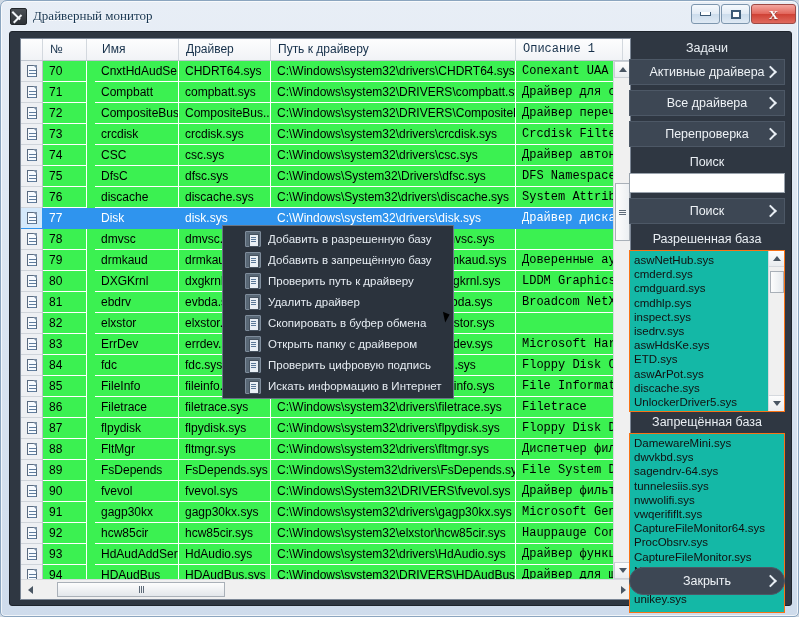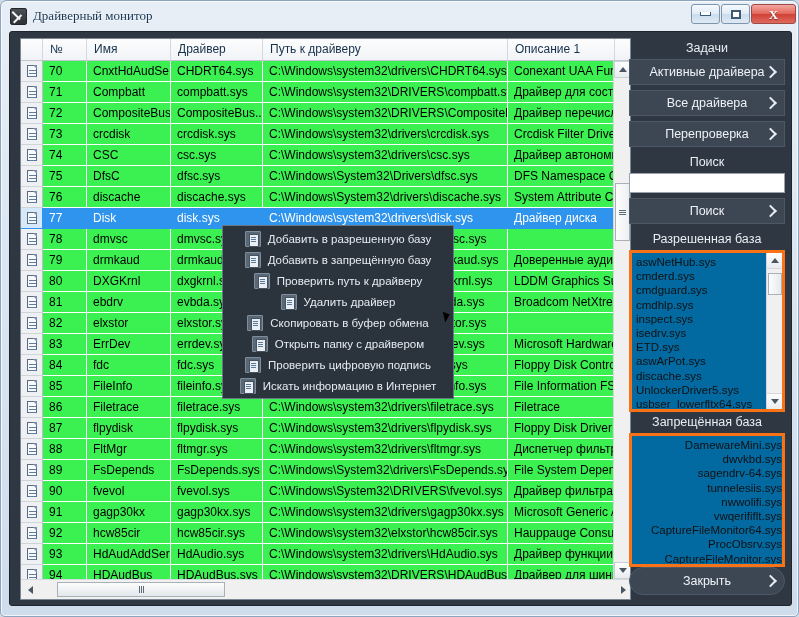--- a/index.html
+++ b/index.html
@@ -86,24 +86,24 @@
     border-bottom: 1px solid #bfc6cf;
   }
   #grid-head .hc {
     font-size: 12px; color: #16304a;
     padding: 3px 0 0 7px;
     border-right: 1px solid #d3d8de;
     white-space: nowrap; overflow: hidden;
   }
   .c-chk  { width: 22px; flex: none; }
   .c-num  { width: 44px; flex: none; }
-  .c-name { width: 84px; flex: none; }
+  .c-name { width: 84px; flex: none; margin-left: 8px; }
   .c-drv  { width: 92px; flex: none; }
   .c-path { width: 245px; flex: none; }
-  .c-desc { width: 107px; flex: none; }
+  .c-desc { width: 107px; flex: none; font-family: Liberation Mono, monospace; }
 
   #grid-body {
     position: absolute; left: 0; top: 22px;
     width: 594px; height: 518px;
     overflow: hidden;
     background: #fff;
   }
   .row {
     display: flex; height: 21px; align-items: stretch;
     background: #3bf151;
@@ -183,21 +183,21 @@
 
   
   #ctxmenu {
     position: absolute; left: 212px; top: 193px;
     width: 232px;
     background: #2b333d;
     border: 1px solid #687585;
     padding: 2px 0;
     z-index: 40;
   }
-  .mi { display: flex; align-items: center; height: 21px; padding: 0 8px; justify-content: center; }
+  .mi { display: flex; align-items: center; height: 21px; padding: 0 22px; }
   .mi .mi-ico {
     width: 16px; height: 16px; flex: none; margin-right: 7px;
     background: #596876; border: 1px solid #7e8c9b;
     position: relative; border-radius: 1px;
   }
   .mi .mi-ico:before {
     content: ""; position: absolute; left: 3px; top: 2px;
     width: 8px; height: 11px; background: #e9eff5; border: 1px solid #46525f;
   }
   .mi .mi-ico:after {
@@ -239,21 +239,21 @@
   }
   #search-input {
     width: 100%; height: 20px;
     background: #ffffff; border: 1px solid #9aa3ad;
     font-size: 12px; color: #111; padding: 0 4px;
     font-family: "Liberation Sans", sans-serif;
     margin-bottom: 5px;
   }
   .db-list {
     position: relative;
-    background: #0369a1; border: 3px solid #f97316;
+    background: #14b8a6; border: 1px solid #f97316;
     height: 160px; overflow: hidden;
   }
   .db-list .items { padding: 2px 0 0 4px; }
   .db-item { font-size: 11.5px; color: #111; line-height: 14.2px; white-space: nowrap; }
   .db-scroll {
     position: absolute; right: 0; top: 0; width: 16px; height: 100%;
     background: #f0f0f0; border-left: 1px solid #d5d9de;
   }
   .db-thumb {
     position: absolute; left: 1px; top: 20px; width: 14px; height: 22px;
@@ -641,39 +641,40 @@
 
       <div class="side-title">Разрешенная база</div>
       <div class="db-list" style="height:162px;">
         <div class="items" id="allowed-items">
             <div class="db-item">aswNetHub.sys</div>
             <div class="db-item">cmderd.sys</div>
             <div class="db-item">cmdguard.sys</div>
             <div class="db-item">cmdhlp.sys</div>
             <div class="db-item">inspect.sys</div>
             <div class="db-item">isedrv.sys</div>
+            <div class="db-item">aswHdsKe.sys</div>
             <div class="db-item">ETD.sys</div>
             <div class="db-item">aswArPot.sys</div>
             <div class="db-item">discache.sys</div>
             <div class="db-item">UnlockerDriver5.sys</div>
             <div class="db-item">usbser_lowerfltx64.sys</div>
           </div>
         <div class="db-scroll">
           <div class="sb-arrow-s">
             <span class="tri-up"></span>
           </div>
           <div class="db-thumb"></div>
           <div class="sb-arrow-s bot">
             <span class="tri-dn"></span>
           </div>
         </div>
       </div>
 
       <div class="side-title">Запрещённая база</div>
-      <div class="db-list" style="height:134px;text-align:right;">
+      <div class="db-list" style="height:180px;">
         <div class="items" id="blocked-items">
             <div class="db-item">DamewareMini.sys</div>
             <div class="db-item">dwvkbd.sys</div>
             <div class="db-item">sagendrv-64.sys</div>
             <div class="db-item">tunnelesiis.sys</div>
             <div class="db-item">nwwolifi.sys</div>
             <div class="db-item">vwqerififlt.sys</div>
             <div class="db-item">CaptureFileMonitor64.sys</div>
             <div class="db-item">ProcObsrv.sys</div>
             <div class="db-item">CaptureFileMonitor.sys</div>

